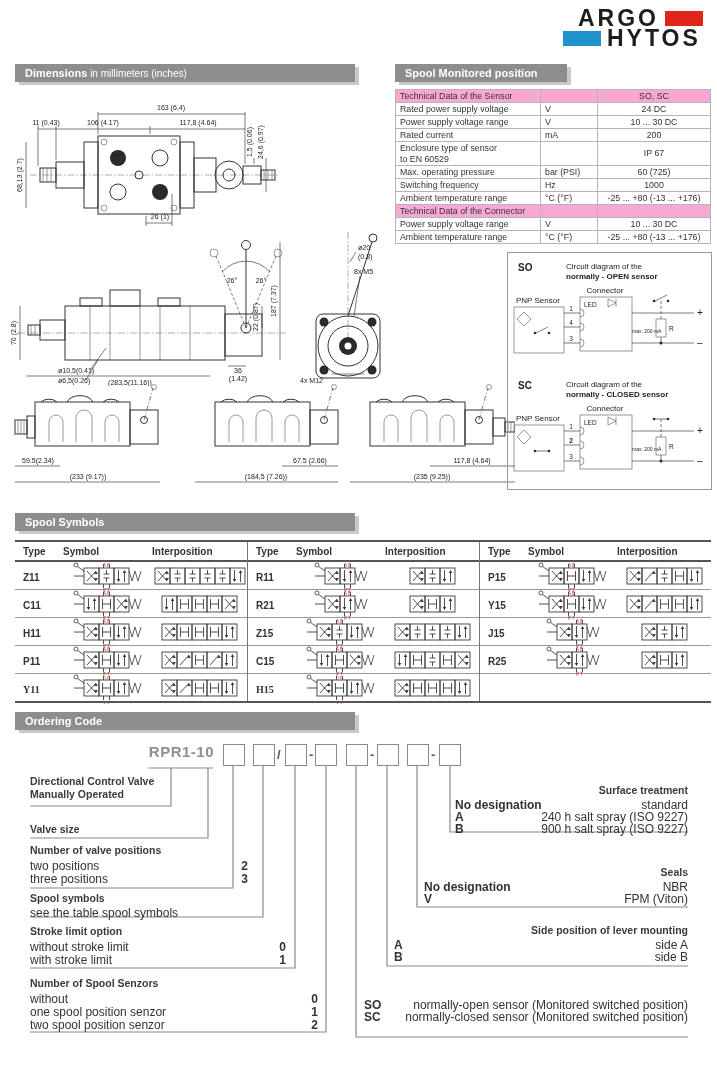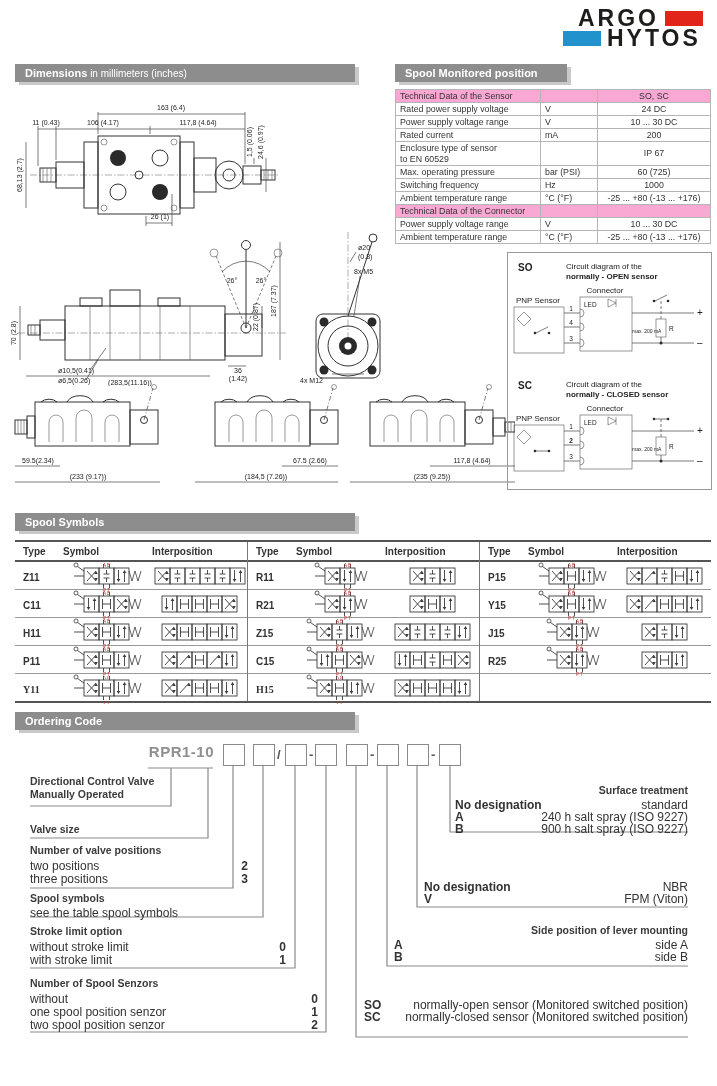--- a/index.html
+++ b/index.html
@@ -1273,20 +1273,21 @@
       <span>standard</span>
     </div>
   <div class="orow" style="left:455px;top:810px;width:233px">
       <span class="code">A</span>
       <span>240 h salt spray (ISO 9227)</span>
     </div>
   <div class="orow" style="left:455px;top:822px;width:233px">
       <span class="code">B</span>
       <span>900 h salt spray (ISO 9227)</span>
     </div>
+  <div class="rtitle" style="left:360px;top:866px;width:328px">Seals</div>
   <div class="orow" style="left:424px;top:880px;width:264px">
       <span class="code">No designation</span>
       <span>NBR</span>
     </div>
   <div class="orow" style="left:424px;top:892px;width:264px">
       <span class="code">V</span>
       <span>FPM (Viton)</span>
     </div>
   <div class="rtitle" style="left:360px;top:924px;width:328px">Side position of lever mounting</div>
   <div class="orow" style="left:394px;top:938px;width:294px">

